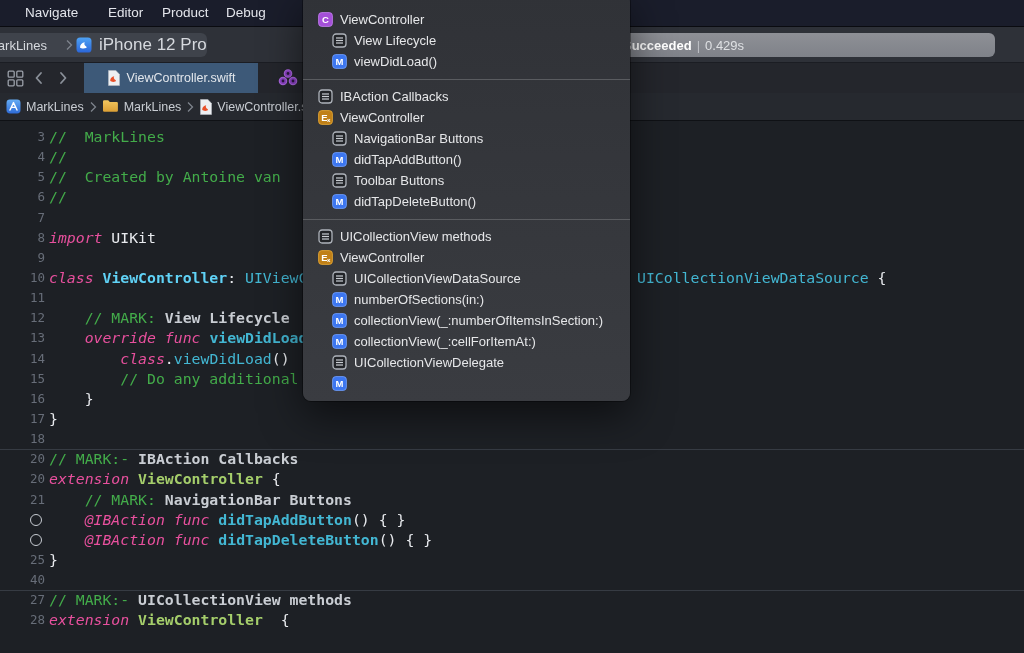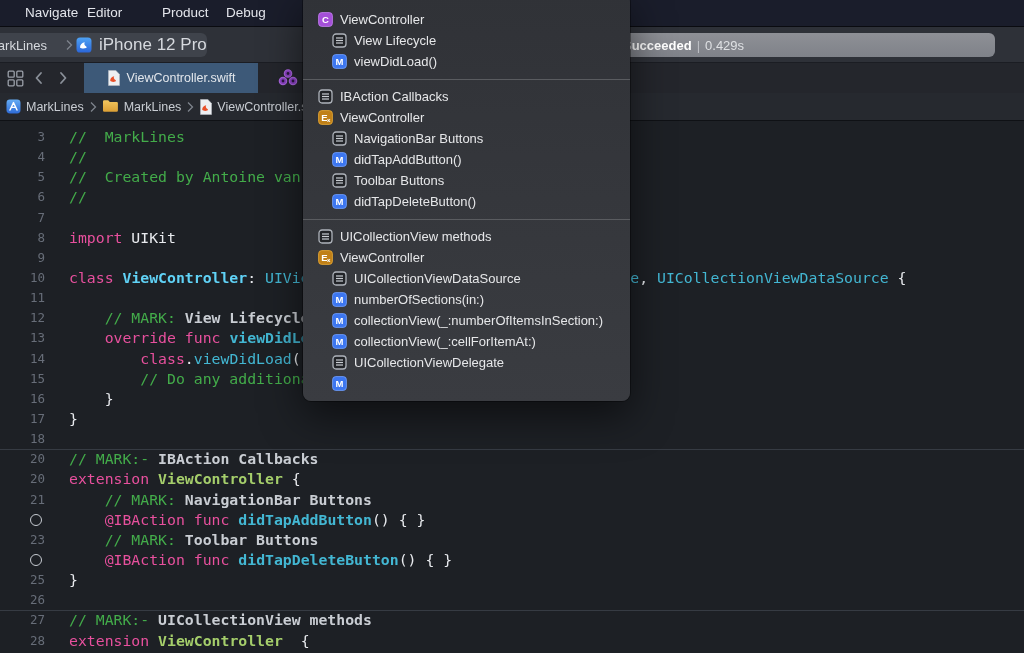--- a/index.html
+++ b/index.html
@@ -41,24 +41,24 @@
   .crumb{display:flex;align-items:center;gap:5px;font-size:12.5px;color:#C9CDD3;white-space:nowrap;}
   .crumb-chevron{margin:0 3px;display:flex;align-items:center;}
 
   
   .editor{position:absolute;left:0;top:121px;width:1024px;height:532px;background:var(--editor-bg,#1D2025);
     padding-top:6px;box-sizing:border-box;}
   .code-row{position:relative;display:flex;height:20.15px;line-height:20.15px;
     font-family:"DejaVu Sans Mono",monospace;font-size:14.8px;}
   .gut{flex:none;width:45px;text-align:right;font-size:12.5px;color:var(--line-number,#676D78);
     font-family:"DejaVu Sans Mono",monospace;display:flex;justify-content:flex-end;align-items:center;}
-  .code-text{margin-left:24px;white-space:pre;color:var(--plain-code,#E8EAEE);}
+  .code-text{margin-left:4px;white-space:pre;color:var(--plain-code,#E8EAEE);}
   .ring{display:inline-block;width:10px;height:10px;border:1.6px solid #C6CBD1;border-radius:50%;margin-right:3px;}
   .mark-sep-line{position:absolute;left:0;right:0;top:0;height:0;border-top:1px solid #363B43;}
-  .tk-k{color:var(--keyword,#E8509E);}
+  .tk-k{color:var(--keyword,#E8509E);font-style:italic;}
   .tk-c{color:var(--comment,#43AC4A);}
   .tk-m{color:var(--mark-text,#C9CDD3);font-weight:bold;}
   .tk-t{color:var(--type-name,#43B7D3);}
   .tk-d{color:var(--type-decl,#60D2F6);font-weight:bold;}
   .tk-f{color:var(--type-name,#43B7D3);font-weight:bold;}
   .tk-g{color:var(--project-class,#A5CE6B);font-weight:bold;}
   .tk-p{color:var(--plain-code,#E8EAEE);}
 
   
   .dropdown{position:absolute;left:303px;top:-6px;width:327px;border-radius:8px;
@@ -72,21 +72,21 @@
   .dd-icon{flex:none;width:15px;height:15px;display:flex;}
 </style>
 </head>
 <body>
 
 <div class="screen">
 
   <div class="menubar">
     <div id="menubar-items">
         <span class="menu-item" style="left: 25px;">Navigate</span>
-        <span class="menu-item" style="left: 87px;">Editor</span>
+        <span class="menu-item" style="left: 108px;">Editor</span>
         <span class="menu-item" style="left: 162px; text-align: right;">Product</span>
         <span class="menu-item" style="left: 226px;">Debug</span>
       </div>
   </div>
 
   <div class="toolbar">
     <div class="pill scheme-pill">
       <span class="scheme-project">MarkLines</span>
       <span class="scheme-chevron" id="scheme-chevron"><svg width="12" height="14" viewBox="0 0 12 14" fill="none" stroke="#7E848D" stroke-width="1.3">
             <polyline points="4,2.5 8.5,7 4,11.5"></polyline>
@@ -275,35 +275,31 @@
         <span class="gut">21</span>
         <span class="code-text"><span class="tk-p">    </span><span class="tk-c">// MARK: </span><span class="tk-m">NavigationBar Buttons</span></span>
       </div>
       <div class="code-row">
         <span class="gut">
           <span class="ring"></span>
         </span>
         <span class="code-text"><span class="tk-p">    </span><span class="tk-k">@IBAction</span><span class="tk-p"> </span><span class="tk-k">func</span><span class="tk-p"> </span><span class="tk-f">didTapAddButton</span><span class="tk-p">() { }</span></span>
       </div>
       <div class="code-row">
-        <span class="gut">23</span>
-        <span class="code-text"><span class="tk-p">    </span><span class="tk-c">// MARK: </span><span class="tk-m">Toolbar Buttons</span></span>
-      </div>
-      <div class="code-row">
         <span class="gut">
           <span class="ring"></span>
         </span>
         <span class="code-text"><span class="tk-p">    </span><span class="tk-k">@IBAction</span><span class="tk-p"> </span><span class="tk-k">func</span><span class="tk-p"> </span><span class="tk-f">didTapDeleteButton</span><span class="tk-p">() { }</span></span>
       </div>
       <div class="code-row">
         <span class="gut">25</span>
         <span class="code-text"><span class="tk-p">}</span></span>
       </div>
       <div class="code-row">
-        <span class="gut">26</span>
+        <span class="gut">40</span>
         <span class="code-text"></span>
       </div>
       <div class="code-row">
         <div class="mark-sep-line"></div>
         <span class="gut">27</span>
         <span class="code-text"><span class="tk-c">// MARK:- </span><span class="tk-m">UICollectionView methods</span></span>
       </div>
       <div class="code-row">
         <span class="gut">28</span>
         <span class="code-text"><span class="tk-k">extension</span><span class="tk-p"> </span><span class="tk-g">ViewController</span><span class="tk-p">  {</span></span>

